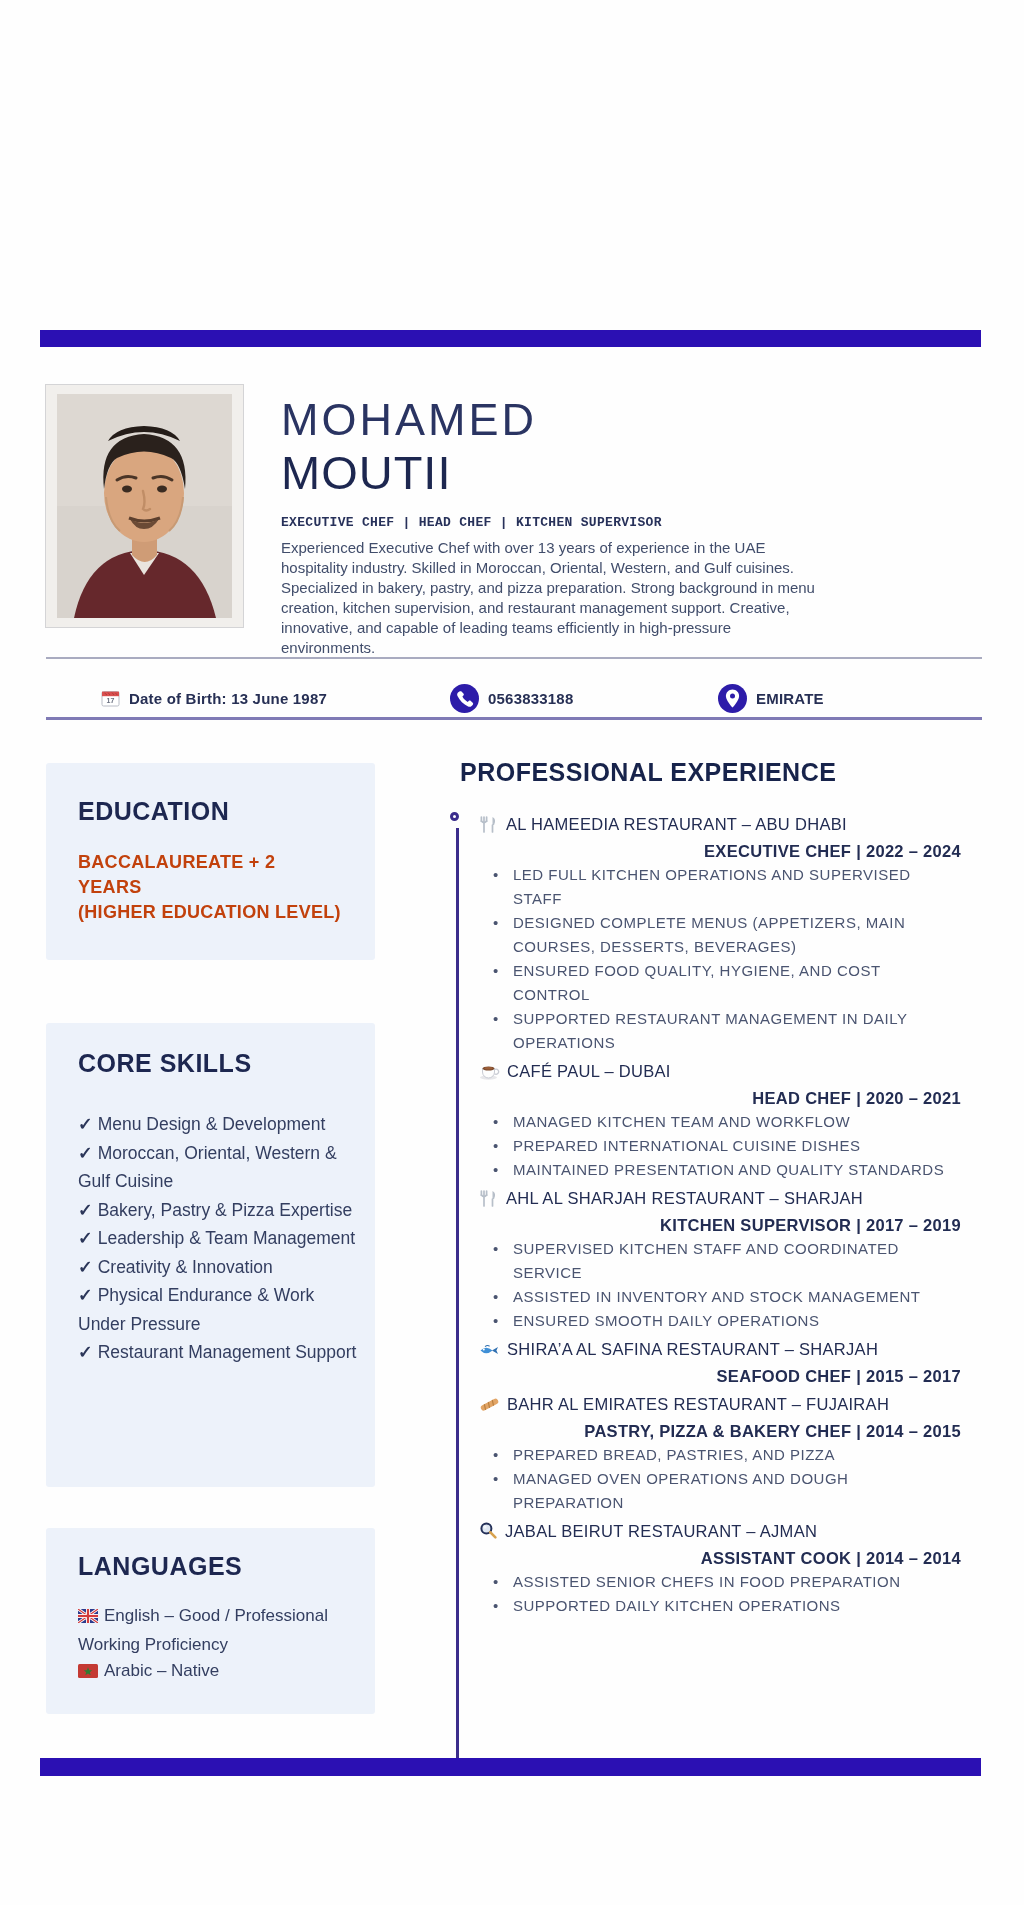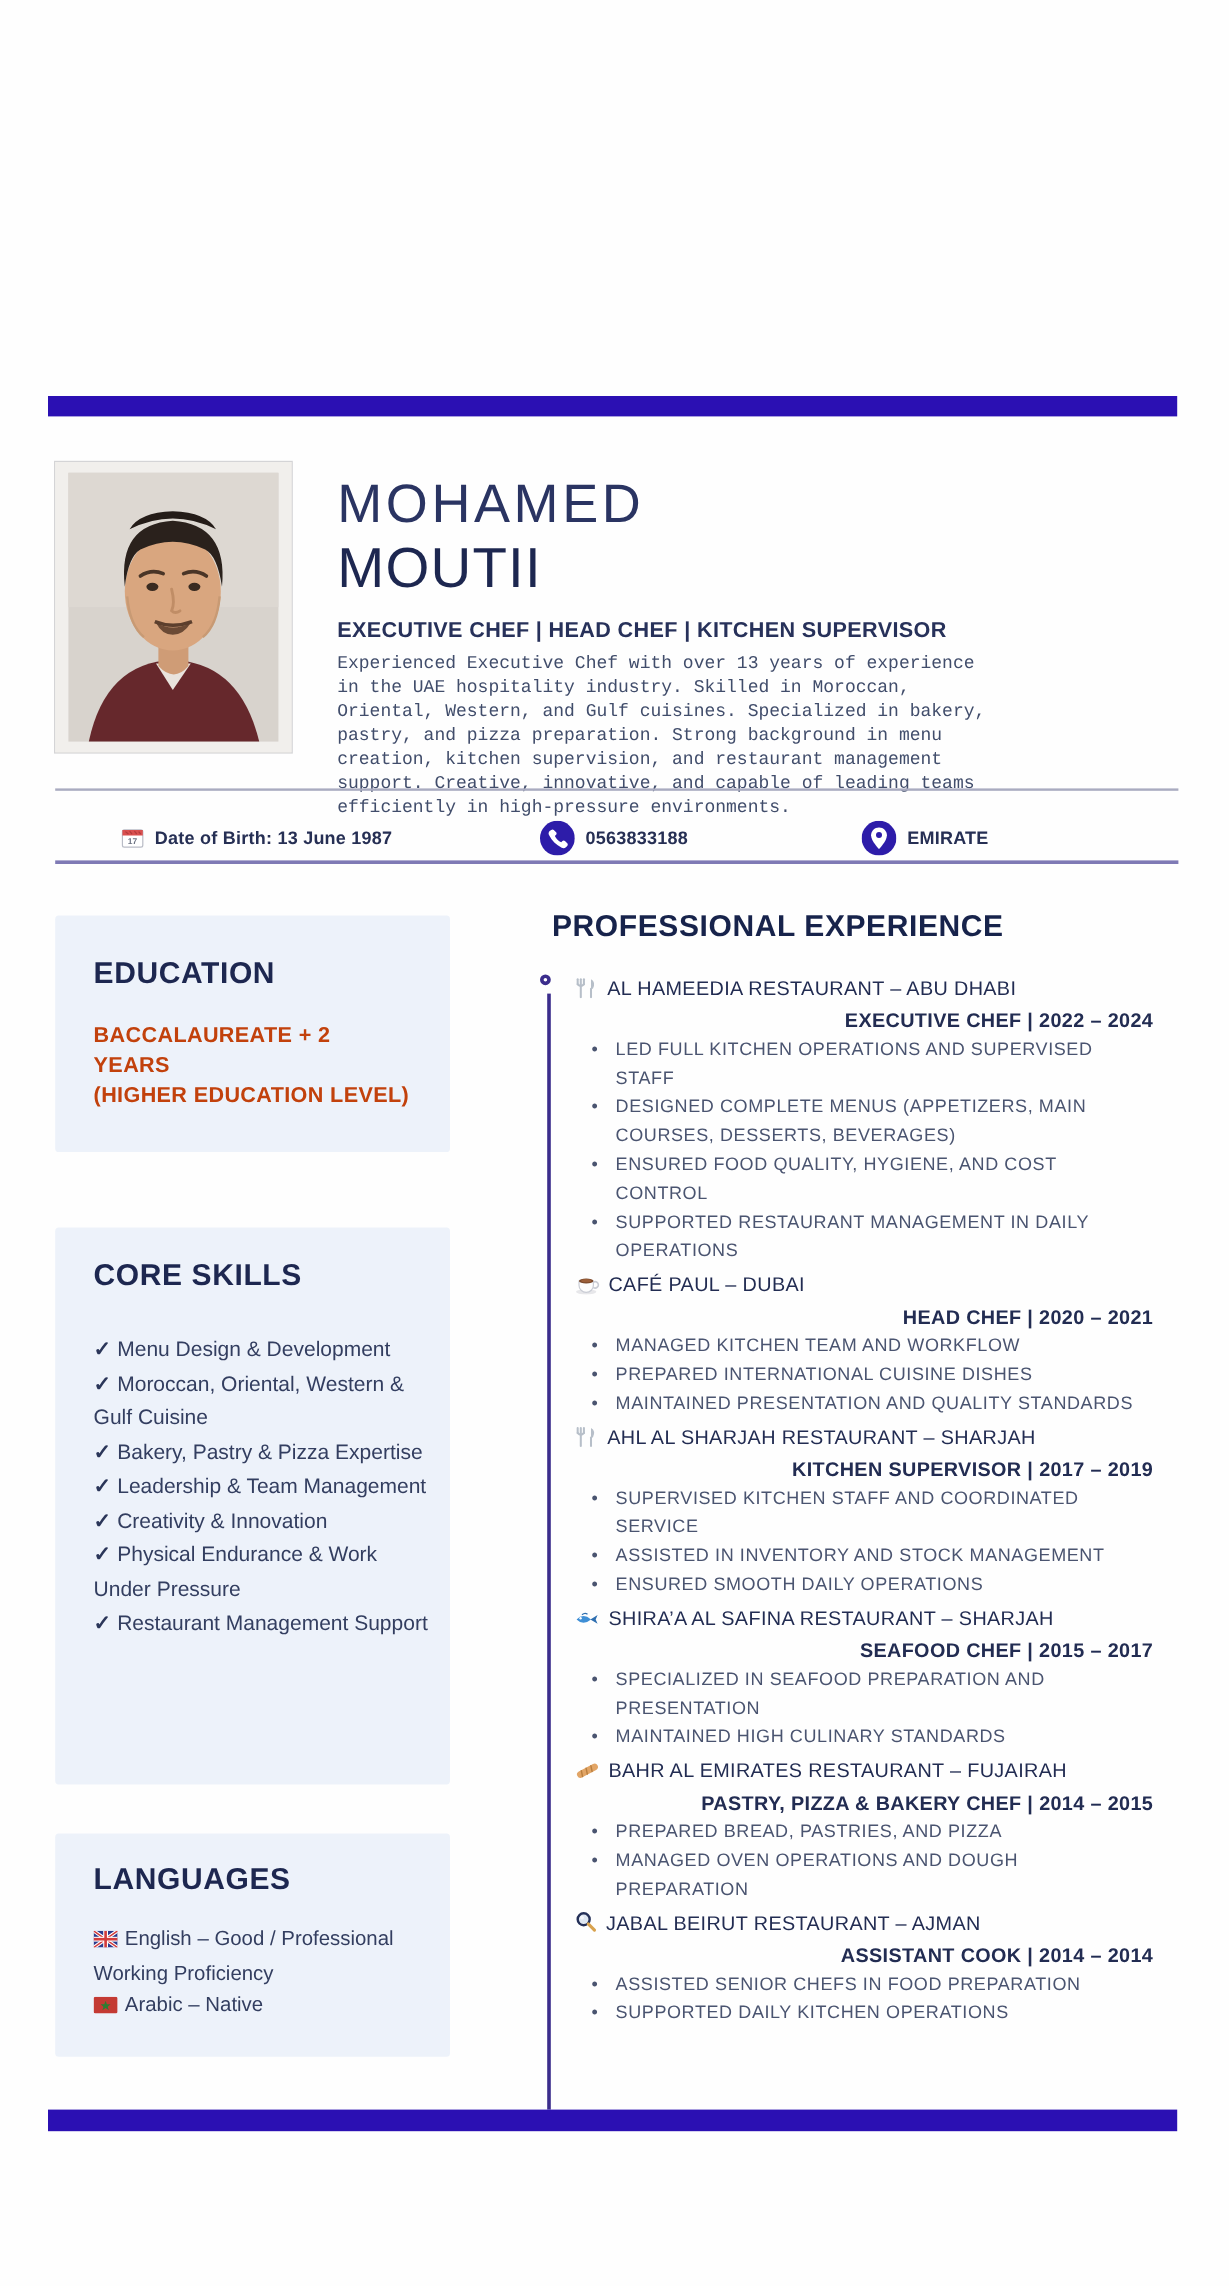--- a/index.html
+++ b/index.html
@@ -15,22 +15,22 @@
   .top-bar{top:330px;height:17px;}
   .bottom-bar{top:1758px;height:18px;}
 
   .photo{position:absolute;left:46px;top:385px;width:197px;height:242px;
          box-shadow:0 0 0 1px #d4d4d6;background:#f2f0ec;}
   .photo svg{display:block;width:100%;height:100%;}
 
   .header-text{position:absolute;left:281px;top:396px;width:548px;}
   .name-first{font-size:45px;font-weight:400;letter-spacing:3px;color:#2a3462;line-height:48px;}
   .name-last{font-size:47px;font-weight:400;letter-spacing:1px;color:var(--navy);line-height:58px;}
-  .header-title{margin-top:13px;font-size:18px;font-weight:700;color:var(--navy2);letter-spacing:.3px;}
-  .summary{margin-top:8px;font-size:15px;line-height:20px;color:var(--body);font-family:Liberation Mono, monospace;}
+  .header-title{margin-top:13px;font-size:13px;font-weight:700;color:var(--navy2);letter-spacing:.3px;font-family:Liberation Mono, monospace;}
+  .summary{margin-top:8px;font-size:15px;line-height:20px;color:var(--body);}
 
   .divider-thin{position:absolute;left:46px;top:657px;width:936px;height:2px;background:var(--div-thin);}
   .divider-thick{position:absolute;left:46px;top:717px;width:936px;height:3px;background:var(--div-thick);}
   .contact-row{position:absolute;left:46px;top:680px;width:936px;height:36px;}
   .contact-item{position:absolute;top:0;display:flex;align-items:center;gap:9px;height:36px;
                 font-size:15px;font-weight:700;color:#262f54;letter-spacing:.2px;}
   .ci-dob{left:55px;} .ci-phone{left:404px;} .ci-loc{left:672px;}
   .cicon{display:inline-flex;align-items:center;justify-content:center;}
 
   .side-box{position:absolute;left:46px;width:329px;background:var(--boxbg);border-radius:3px;}
@@ -230,24 +230,20 @@
         </ul>
       </div>
       <div class="job">
         <div class="job-company"><span class="job-icon"><svg width="21" height="15" viewBox="0 0 21 15">
               <path d="M1.5 7.5 q5.5 -5.5 12 0 q-6.5 5.5 -12 0 z" fill="#3f8fd6"></path>
               <path d="M13 7.5 l6 -3.6 l-1.6 3.6 l1.6 3.6 z" fill="#2f6fb0"></path>
               <path d="M6 3.6 q2.4 -2 4.6 -.4" fill="none" stroke="#2f6fb0" stroke-width="1.1"></path>
               <circle cx="4.8" cy="6.6" r="1" fill="#fff"></circle>
             </svg></span><span>SHIRA’A AL SAFINA RESTAURANT – SHARJAH</span></div>
         <div class="job-role">SEAFOOD CHEF | 2015 – 2017</div>
-        <ul class="job-bullets">
-          <li>SPECIALIZED IN SEAFOOD PREPARATION AND PRESENTATION</li>
-          <li>MAINTAINED HIGH CULINARY STANDARDS</li>
-        </ul>
       </div>
       <div class="job">
         <div class="job-company"><span class="job-icon"><svg width="21" height="17" viewBox="0 0 21 17">
               <g transform="rotate(-28 10.5 8.5)">
                 <rect x="1" y="5.8" width="19" height="5.6" rx="2.8" fill="#e2a566"></rect>
                 <path d="M6 6.2 l-1.4 4.8 M10.5 6.2 l-1.4 4.8 M15 6.2 l-1.4 4.8" stroke="#b97f3f" stroke-width="1.2" stroke-linecap="round"></path>
               </g>
             </svg></span><span>BAHR AL EMIRATES RESTAURANT – FUJAIRAH</span></div>
         <div class="job-role">PASTRY, PIZZA &amp; BAKERY CHEF | 2014 – 2015</div>
         <ul class="job-bullets">

